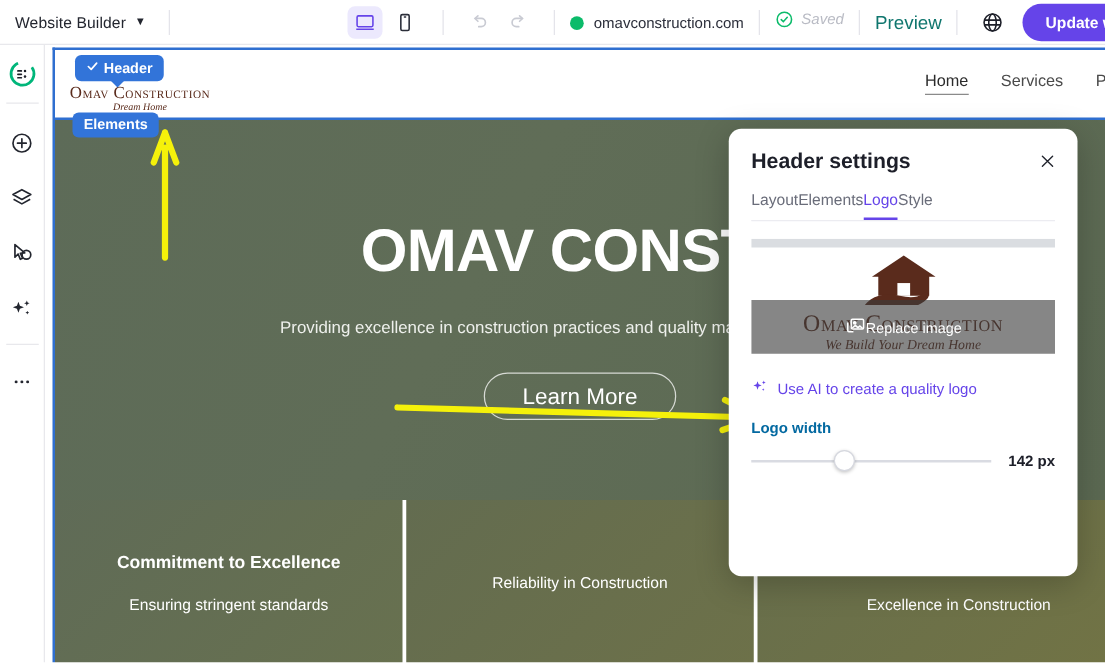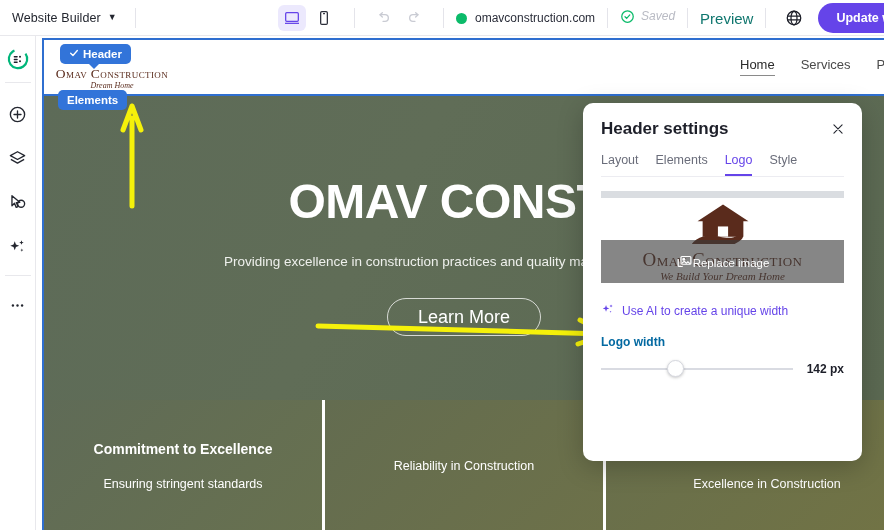--- a/index.html
+++ b/index.html
@@ -124,21 +124,21 @@
     position: absolute; left: 583px; top: 103px; width: 279px; height: 358px;
     background: #fff; border-radius: 10px; z-index: 60;
     box-shadow: 0 6px 26px rgba(0,0,0,.22);
     padding: 0 18px; overflow: hidden;
   }
   .panel-title { font-size: 17px; font-weight: 700; color: #1d1f29; margin-top: 16px; }
   .panel-close {
     position: absolute; right: 14px; top: 16px; width: 20px; height: 20px;
     display: flex; align-items: center; justify-content: center; cursor: pointer;
   }
-  .tabs { display: flex; gap: 17px; margin-top: 14px; border-bottom: 1px solid #ececf1; }
+  .tabs { display: flex; margin-top: 14px; border-bottom: 1px solid #ececf1; }
   .tab { font-size: 12.5px; color: #6a6d7a; padding-bottom: 7px; cursor: pointer; }
   .tab.active { color: #6544e9; border-bottom: 2px solid #6544e9; }
   .logo-preview {
     margin-top: 14px; width: 243px; height: 96px; position: relative;
     background: #fff; overflow: hidden;
   }
   .preview-topbar { height: 7px; background: #dadde1; width: 100%; }
   .preview-inner {
     position: relative; height: 89px; display: flex; flex-direction: column;
     align-items: center; justify-content: flex-start; padding-top: 2px;
@@ -381,21 +381,21 @@
   </div>
 
   <div class="ai-row">
     <span>
       <svg width="14" height="14" viewBox="0 0 24 24" fill="#6544e9">
         <path d="M8.6 5.2 10.1 9.4 14.3 11 10.1 12.5 8.6 16.7 7.1 12.5 2.9 11 7.1 9.4z"></path>
         <path d="M17.2 4.2l.75 1.95 1.95.75-1.95.75-.75 1.95-.75-1.95-1.95-.75 1.95-.75z"></path>
         <path d="M16.4 14.9l.5 1.3 1.3.5-1.3.5-.5 1.3-.5-1.3-1.3-.5 1.3-.5z"></path>
       </svg>
     </span>
-    <span>Use AI to create a unique width</span>
+    <span>Use AI to create a quality logo</span>
   </div>
 
   <div class="logo-width-label">Logo width</div>
   <div class="slider-row">
     <div class="slider-track">
       <div class="slider-knob"></div>
     </div>
     <span class="slider-val">142 px</span>
   </div>
 </div>

